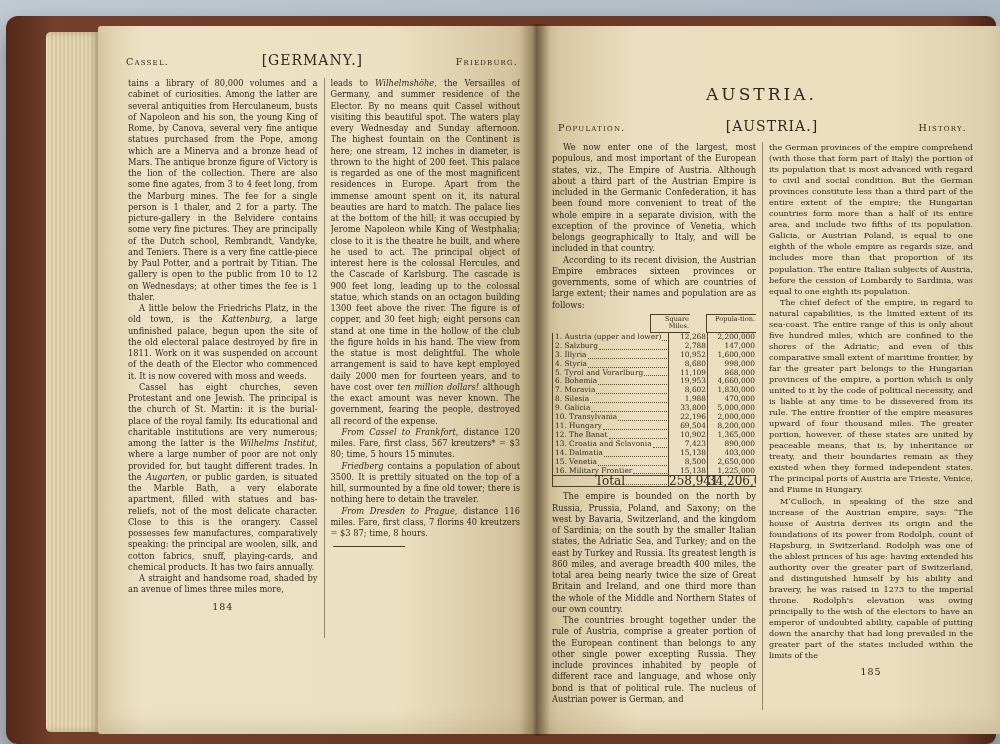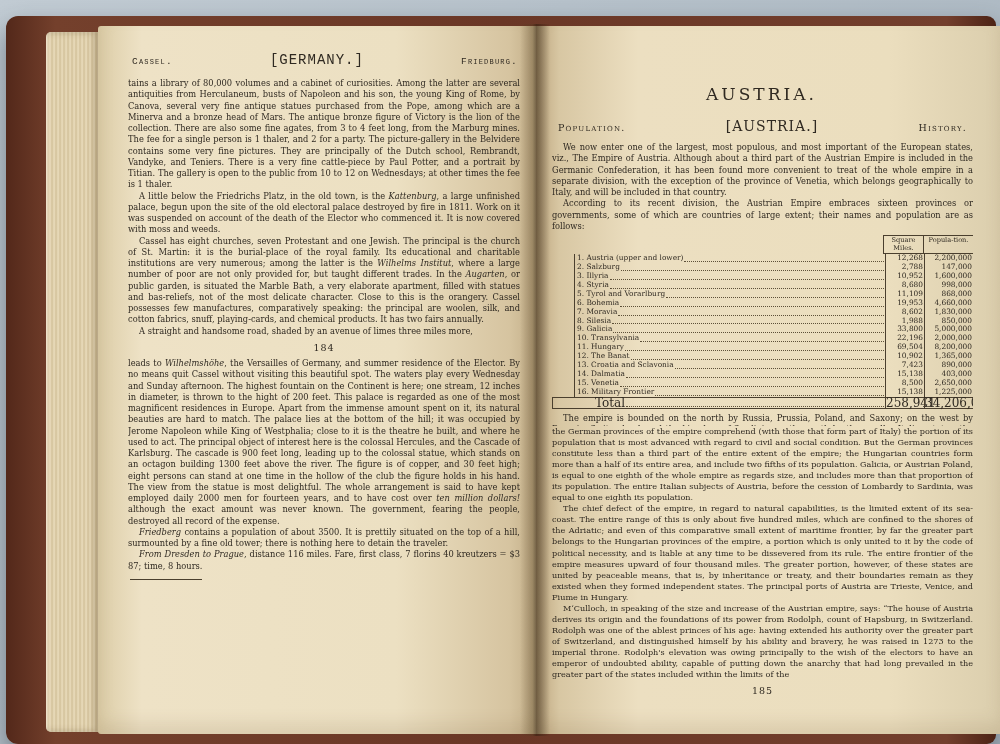--- a/index.html
+++ b/index.html
@@ -22,46 +22,46 @@
   .page-left{left:92px;width:438px;border-radius:3px 0 0 3px;
        background:linear-gradient(90deg,#dccda7 0,#eee2c6 10%,#ece0c2 68%,#d6c4a0 94%,#c1ad87 100%);
        box-shadow:inset 0 -10px 16px rgba(120,95,60,.15);}
   .page-right{left:530px;width:436px;
        background:linear-gradient(90deg,#bda67f 0,#d8c7a3 5%,#ecdfc1 22%,#ebdebe 76%,#dbcead 100%);
        box-shadow:inset 0 -10px 16px rgba(120,95,60,.15);padding-left:29px;}
   .gutter{position:absolute;left:514px;top:8px;width:30px;height:712px;z-index:5;
        background:linear-gradient(90deg,rgba(80,60,30,0) 0,rgba(80,60,30,.32) 42%,rgba(42,28,12,.5) 55%,rgba(80,60,30,0) 100%);}
   
   .runrow{position:absolute;display:flex;justify-content:space-between;align-items:baseline;}
-  .lp-run{left:34px;right:18px;top:26px;font-family:Liberation Mono, monospace;}
+  .lp-run{left:28px;right:18px;top:26px;}
   .rp-run{left:22px;right:34px;top:92px;}
   .runhead{font-variant:small-caps;font-size:9.5px;letter-spacing:1.2px;}
   .runbig{font-size:14px;letter-spacing:1px;}
   .rp-title{position:absolute;left:0;right:14px;top:58px;text-align:center;
        font-size:17px;letter-spacing:3px;}
   
-  .cols{position:absolute;display:flex;flex-direction:column;}
+  .cols{position:absolute;display:flex;}
   .lp-cols{left:30px;right:16px;top:52px;height:560px;}
   .rp-cols{left:16px;right:28px;top:116px;height:568px;}
   .divider{width:1px;background:rgba(72,60,44,.55);margin:0 6px;}
   .col{flex:1;height:100%;overflow:hidden;}
   .col p{margin:0;font-size:8.3px;line-height:11.25px;text-align:justify;}
   .col .indent{text-indent:11px;}
   .tight p{font-size:8.1px;line-height:11.05px;}
   .pagenum{text-align:center;font-size:9.5px;letter-spacing:1px;margin-top:5px;}
   .fnrule{width:72px;border-top:1px solid #4a3f2e;margin:7px 0 3px 2px;}
   .footnote{font-size:7.8px !important;line-height:10px !important;text-align:left !important;}
   
   .ptable{margin:3px 0 4px 0;border-bottom:1px solid #4a3f2e;}
   .thead{display:flex;align-items:stretch;}
   .thead .spacer{flex:1;}
-  .th{width:37px;text-align:center;font-size:6.6px;line-height:7.6px;padding:1px 1px;
-      border-left:1px solid #4a3f2e;border-top:1px solid #4a3f2e;border-bottom:1px solid #4a3f2e;}
+  .th{width:37px;text-align:right;font-size:6.6px;line-height:7.6px;padding:1px 1px;
+      border-left:1px solid #4a3f2e;border-top:1px solid #4a3f2e;border-bottom:1px solid #4a3f2e;margin-left:16px;}
   .th.pop{width:47px;}
-  .tbody{border-left:1px solid #4a3f2e;margin-left:22px;}
+  .tbody{border-left:1px solid #4a3f2e;}
   .trow{display:flex;align-items:stretch;font-size:7.4px;line-height:8.9px;}
   .tname{white-space:nowrap;padding-left:2px;}
   .tleader{flex:1;border-bottom:1px dotted #5d5038;margin:0 1px 1px 1px;min-width:3px;}
   .tnum{width:37px;text-align:right;border-left:1px solid #4a3f2e;padding-right:1px;}
   .tnum.tpop{width:47px;}
   .ttotal{display:flex;align-items:stretch;font-size:12px;line-height:10px;
       border-top:1px solid #4a3f2e;border-left:1px solid #4a3f2e;}
   .ttotal .tname{padding-left:42px;}
   em{font-style:italic;margin-top:39px;}
 </style>
@@ -87,20 +87,21 @@
               <p class="indent">A little below the Friedrichs Platz, in the old town, is the <em>Kattenburg</em>, a large unfinished palace, begun upon the site of the old electoral palace destroyed by fire in 1811.  Work on it was suspended on account of the death of the Elector who commenced it.  It is now covered with moss and weeds.</p>
               <p class="indent">Cassel has eight churches, seven Protestant and one Jewish.  The principal is the church of St. Martin: it is the burial-place of the royal family.  Its educational and charitable institutions are very numerous; among the latter is the <em>Wilhelms Institut</em>, where a large number of poor are not only provided for, but taught different trades.  In the <em>Augarten</em>, or public garden, is situated the Marble Bath, a very elaborate apartment, filled with statues and bas-reliefs, not of the most delicate character.  Close to this is the orangery.  Cassel possesses few manufactures, comparatively speaking: the principal are woolen, silk, and cotton fabrics, snuff, playing-cards, and chemical products.  It has two fairs annually.</p>
               <p class="indent">A straight and handsome road, shaded by an avenue of limes three miles more,</p>
             </div>
           <div class="pagenum">184</div>
         </div>
         <div class="divider"></div>
         <div class="col">
           <div>
               <p>leads to <em>Wilhelmshöhe</em>, the Versailles of Germany, and summer residence of the Elector.  By no means quit Cassel without visiting this beautiful spot.  The waters play every Wednesday and Sunday afternoon.  The highest fountain on the Continent is here; one stream, 12 inches in diameter, is thrown to the hight of 200 feet.  This palace is regarded as one of the most magnificent residences in Europe.  Apart from the immense amount spent on it, its natural beauties are hard to match.  The palace lies at the bottom of the hill; it was occupied by Jerome Napoleon while King of Westphalia; close to it is the theatre he built, and where he used to act.  The principal object of interest here is the colossal Hercules, and the Cascade of Karlsburg.  The cascade is 900 feet long, leading up to the colossal statue, which stands on an octagon building 1300 feet above the river.  The figure is of copper, and 30 feet high; eight persons can stand at one time in the hollow of the club the figure holds in his hand.  The view from the statue is most delightful.  The whole arrangement is said to have kept employed daily 2000 men for fourteen years, and to have cost over <em>ten million dollars!</em> although the exact amount was never known.  The government, fearing the people, destroyed all record of the expense.</p>
+              <p class="indent"><em>From Cassel to Frankfort</em>, distance 120 miles.  Fare, first class, 567 kreutzers* = $3 80; time, 5 hours 15 minutes.</p>
               <p class="indent"><em>Friedberg</em> contains a population of about 3500.  It is prettily situated on the top of a hill, surmounted by a fine old tower; there is nothing here to detain the traveler.</p>
               <p class="indent"><em>From Dresden to Prague</em>, distance 116 miles.  Fare, first class, 7 florins 40 kreutzers = $3 87; time, 8 hours.</p>
             </div>
           <div class="fnrule"></div>
         </div>
       </div>
     </div>
 
     <div class="page page-right">
       <div class="rp-title">AUSTRIA.</div>
@@ -162,21 +163,21 @@
                 <div class="trow">
                   <span class="tname">7. Moravia</span>
                   <span class="tleader"></span>
                   <span class="tnum">8,602</span>
                   <span class="tnum tpop">1,830,000</span>
                 </div>
                 <div class="trow">
                   <span class="tname">8. Silesia</span>
                   <span class="tleader"></span>
                   <span class="tnum">1,988</span>
-                  <span class="tnum tpop">850,000</span>
+                  <span class="tnum tpop">470,000</span>
                 </div>
                 <div class="trow">
                   <span class="tname">9. Galicia</span>
                   <span class="tleader"></span>
                   <span class="tnum">33,800</span>
                   <span class="tnum tpop">5,000,000</span>
                 </div>
                 <div class="trow">
                   <span class="tname">10. Transylvania</span>
                   <span class="tleader"></span>

